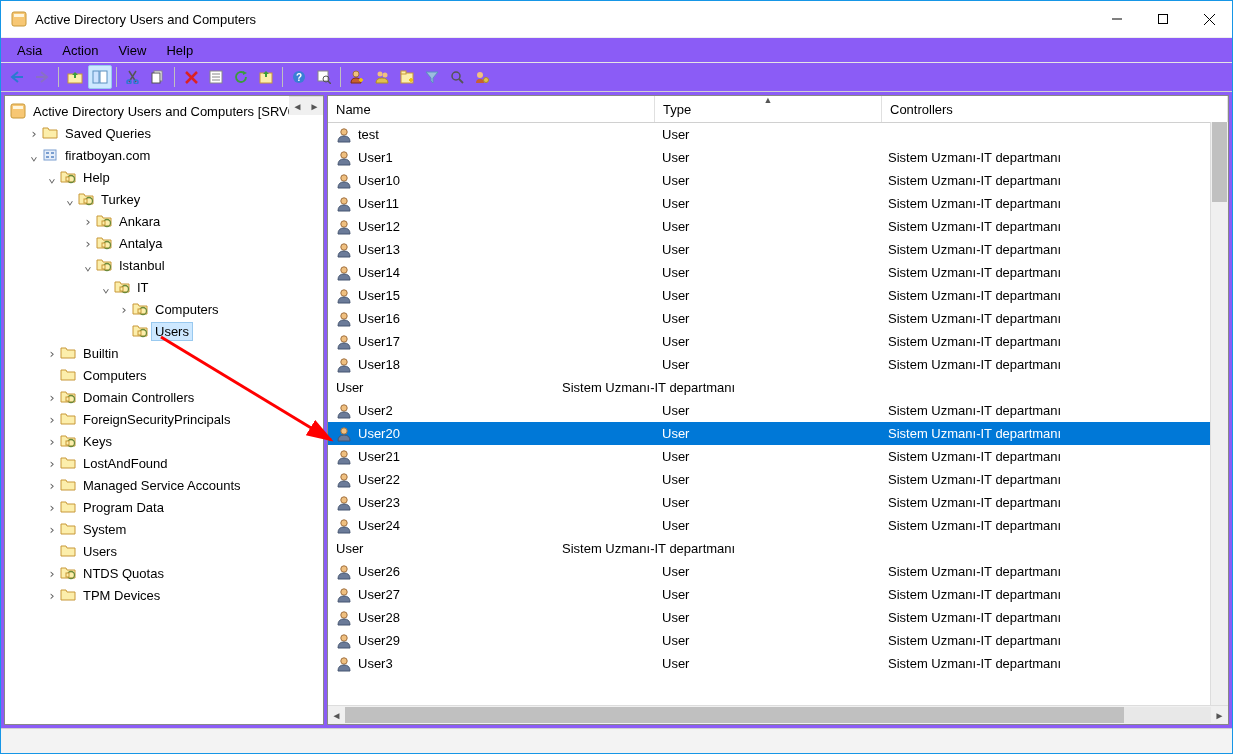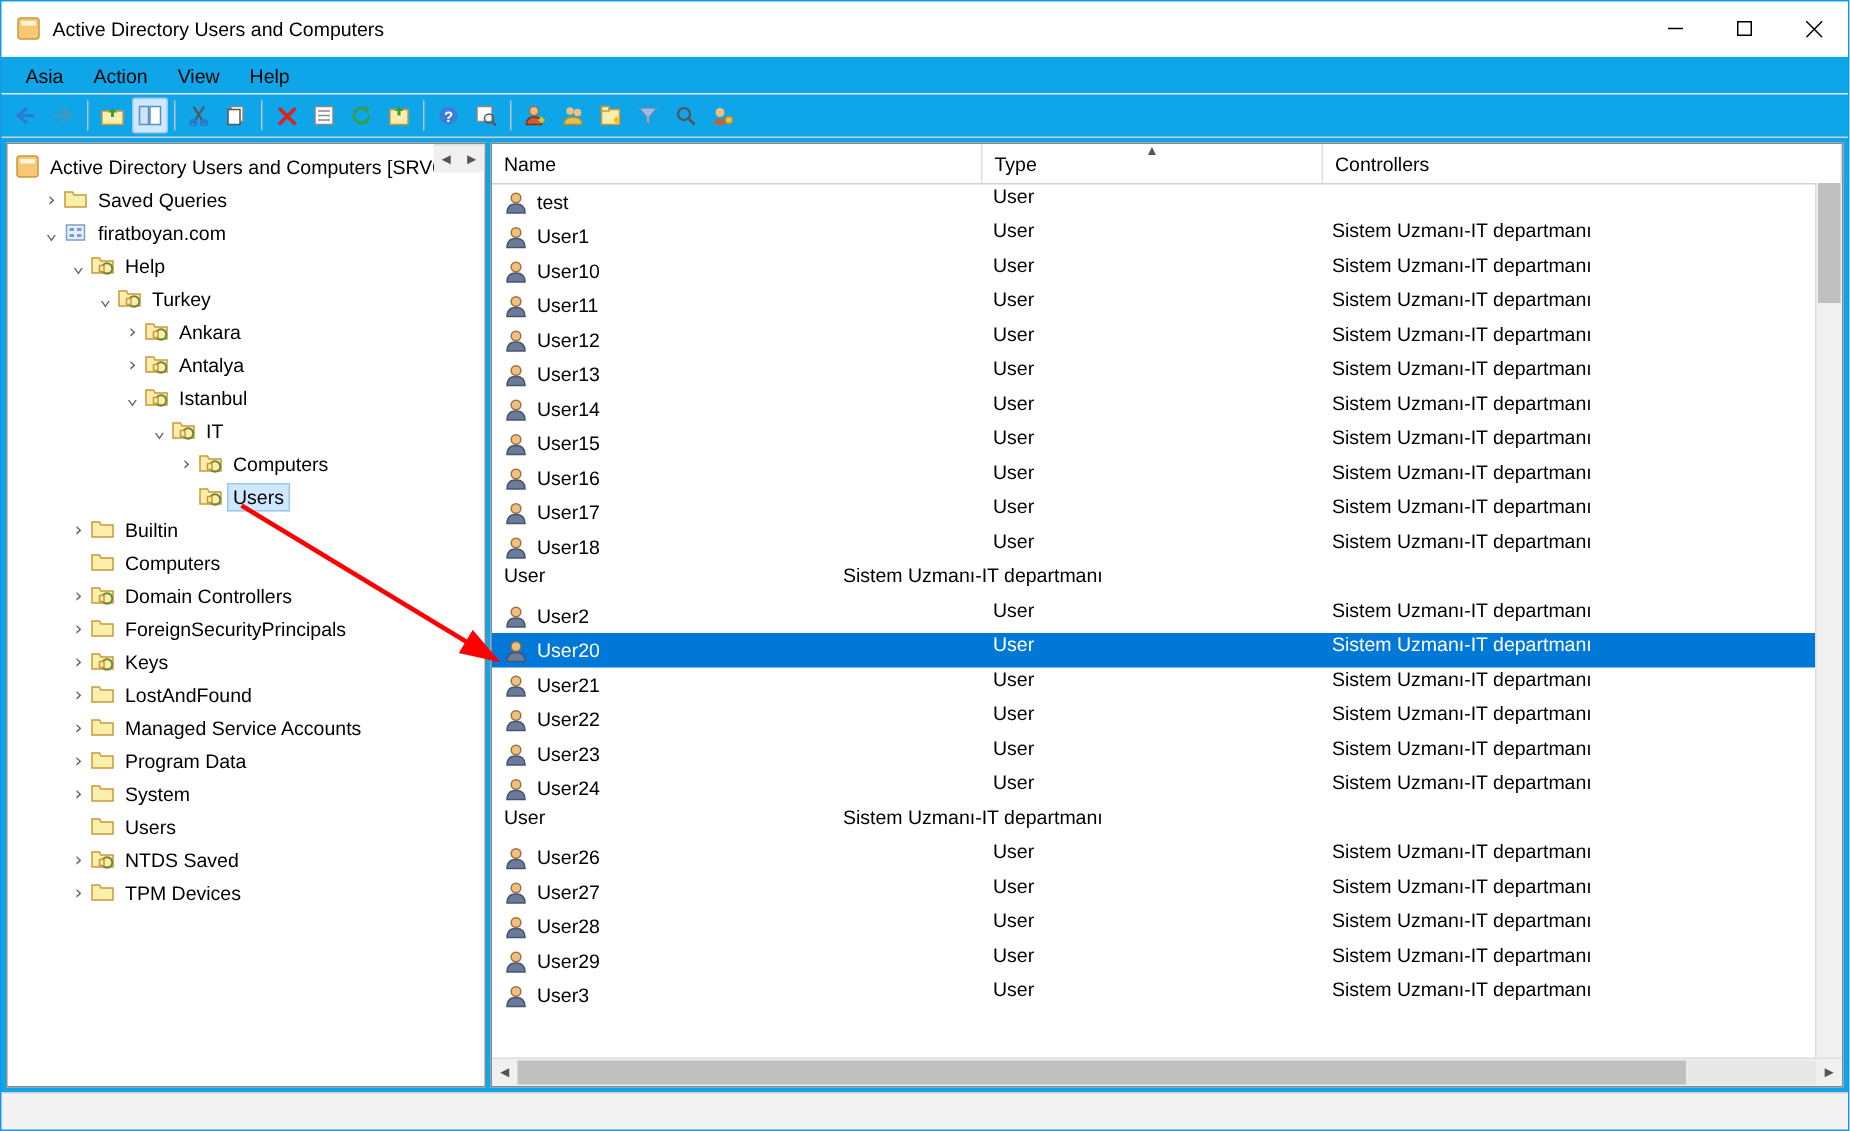--- a/index.html
+++ b/index.html
@@ -1,16 +1,16 @@
 <!DOCTYPE html>
 <html><head>
 <meta charset="utf-8">
 <style>
 html,body{margin:0;padding:0;font-family:"Segoe UI",Tahoma,sans-serif;font-size:13px;color:#000;background:#fff;user-select:none}
-.window{width:1233px;height:754px;border:1px solid #1696e6;box-sizing:border-box;display:flex;flex-direction:column;background:#0ea5e9}
+.window{width:1233px;height:754px;border:1px solid #1696e6;box-sizing:border-box;display:flex;flex-direction:column;background:#8b5cf6}
 .titlebar{height:36px;display:flex;align-items:center;padding:0 0 0 10px;background:#fff;border-bottom:1px solid #eee}
 .titlebar .icon{width:16px;height:16px;margin-right:8px}
 .titlebar .title{flex:1;font-size:13px}
 .win-controls{display:flex;height:100%}
 .win-btn{width:46px;display:flex;align-items:center;justify-content:center}
 .menubar{height:24px;display:flex;align-items:center;padding:0 6px;border-bottom:1px solid #e5e5e5}
 .menubar .menu-item{padding:2px 10px;cursor:default}
 .toolbar{height:28px;display:flex;align-items:center;padding:0 4px;border-bottom:1px solid #d0d0d0;gap:1px}
 .tbtn{width:22px;height:22px;display:flex;align-items:center;justify-content:center;border:1px solid transparent;border-radius:2px}
 .tbtn.disabled{opacity:.45}
@@ -20,21 +20,21 @@
 .tree{flex:1;overflow:auto;padding:4px 0}
 .tree-row{display:flex;align-items:center;height:22px;white-space:nowrap;cursor:default}
 .tree-row.selected .tree-label{background:#cde8ff;border:1px solid #99c9ef;margin:-1px}
 .twisty{width:14px;display:flex;align-items:center;justify-content:center;font-size:10px;color:#666;font-family:monospace}
 .tree-icon{width:16px;height:16px;margin:0 4px 0 1px;flex:none}
 .tree-label{padding:1px 3px}
 .list-pane{flex:1;border:1px solid #888;margin:3px 3px 3px 3px;display:flex;flex-direction:column;overflow:hidden;position:relative;background:#fff}
 .list-header{height:26px;display:flex;border-bottom:1px solid #d0d0d0;background:#fff;position:relative}
 .list-header .col{display:flex;align-items:center;padding:0 8px;border-right:1px solid #e0e0e0;font-size:13px;position:relative}
 .list-body{flex:1;overflow:auto}
-.list-row{display:flex;height:23px;cursor:default}
+.list-row{display:flex;height:23px;align-items:center;cursor:default}
 .list-row.selected{background:#0078d7;color:#fff}
 .list-row .cell{padding:0 8px;overflow:hidden;text-overflow:ellipsis;white-space:nowrap}
 .list-row .cell.name{display:flex;align-items:center;gap:6px}
 .hscroll{height:18px;background:#f0f0f0;display:flex;align-items:center;border-top:1px solid #ddd}
 .hscroll .track{flex:1;height:16px;background:#e8e8e8;position:relative;margin:0 17px}
 .hscroll .thumb{position:absolute;height:100%;background:#c0c0c0;left:0}
 .hscroll .arrow{width:17px;height:17px;position:absolute;display:flex;align-items:center;justify-content:center;color:#555;font-size:10px}
 .statusbar{height:24px;border-top:1px solid #d0d0d0;background:#f3f3f3}
 .vscroll{position:absolute;right:0;top:26px;bottom:18px;width:17px;background:#f0f0f0;border-left:1px solid #ddd}
 .vscroll .vthumb{position:absolute;left:1px;right:1px;top:0;height:80px;background:#c0c0c0}
@@ -423,21 +423,21 @@
           </div>
           <div class="tree-row" style="padding-left: 40px;">
             <span class="twisty" style="font-size:13px;color:#606060">›</span>
             <span class="tree-icon">
               <svg width="16" height="16">
                 <path d="M1 4 L1 13 L15 13 L15 5 L7 5 L6 3 L1 3 Z" fill="#fceeab" stroke="#c89838"></path>
                 <circle cx="11" cy="10" r="3.5" fill="none" stroke="#6a8a3a" stroke-width="1.3"></circle>
                 <rect x="6" y="8" width="3" height="4" fill="#fceeab" stroke="#c89838"></rect>
               </svg>
             </span>
-            <span class="tree-label">NTDS Saved</span>
+            <span class="tree-label">NTDS Quotas</span>
           </div>
           <div class="tree-row" style="padding-left: 40px;">
             <span class="twisty" style="font-size:13px;color:#606060">›</span>
             <span class="tree-icon">
               <svg width="16" height="16">
                 <path d="M1 4 L1 13 L15 13 L15 5 L7 5 L6 3 L1 3 Z" fill="#fceeab" stroke="#c89838"></path>
               </svg>
             </span>
             <span class="tree-label">TPM Devices</span>
           </div>

